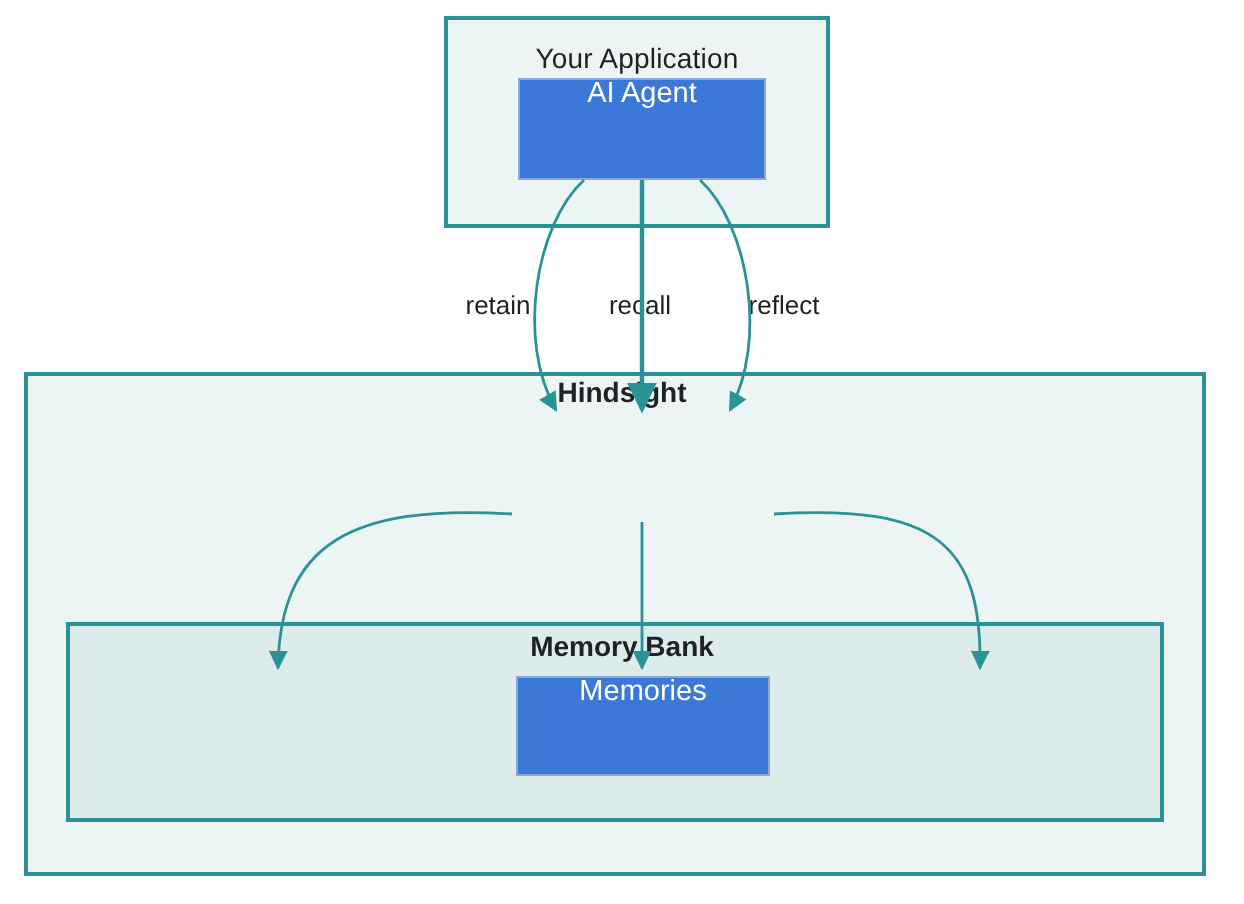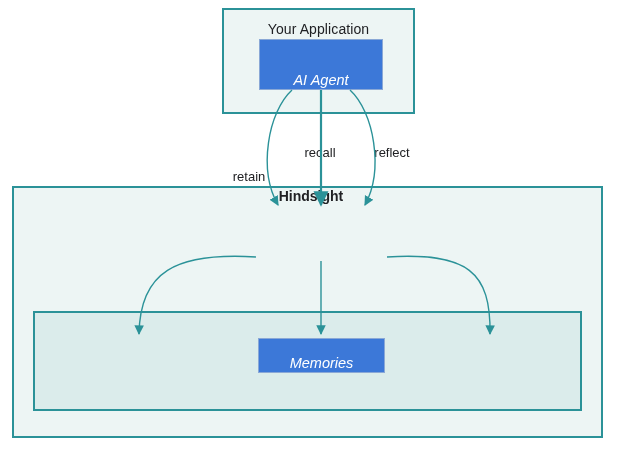--- a/index.html
+++ b/index.html
@@ -46,25 +46,24 @@
   }
 
   
   .node {
     position: absolute;
     background: #3c78d8;
     border: 1px solid #8aa8d6;
     color: #ffffff;
     font-size: 14.5px;
     display: flex;
-    align-items: flex-end;
+    align-items: flex-start;
     justify-content: center;
     text-align: center;
     line-height: 1.1;
-    font-style: italic;
   }
 
   
   .edge-label {
     position: absolute;
     font-size: 13px;
     color: #202124;
     white-space: nowrap;
     text-align: center;
   }
@@ -103,28 +102,29 @@
 
   <div class="group" style="left:12px; top:186px; width:591px; height:252px;">
   </div>
 
   <div class="edge-label overlap-title" style="left:261px; top:188px; width:100px; font-size:14px; font-weight:bold;">Hindsight</div>
 
 
   <div class="group inner-bank" style="left:33px; top:311px; width:549px; height:100px;">
   </div>
 
+  <div class="edge-label overlap-title on-bank" style="left:258px; top:315px; width:106px; font-size:14px; font-weight:bold;">Memory Bank</div>
 
 
-  <div class="node" style="left:258px; top:338px; width:127px; height:35px;">
+  <div class="node" style="left:258px; top:338px; width:127px; height:50px;">
     <span>Memories</span>
   </div>
 
 
-  <div class="edge-label" style="left:214px; top:145px; width:70px;margin-top:24px;">retain</div>
+  <div class="edge-label" style="left:214px; top:145px; width:70px;">retain</div>
   <div class="edge-label" style="left:287px; top:145px; width:66px;">recall</div>
   <div class="edge-label" style="left:357px; top:145px; width:70px;">reflect</div>
 
   <svg id="edges" viewBox="0 0 622 452" xmlns="http://www.w3.org/2000/svg">
     <defs>
       <marker id="arrowhead" markerWidth="8" markerHeight="8" refX="6.2" refY="4" orient="auto" markerUnits="strokeWidth">
         <path d="M0,0.6 L7,4 L0,7.4 z" fill="#2b9298"></path>
       </marker>
     </defs>
 

